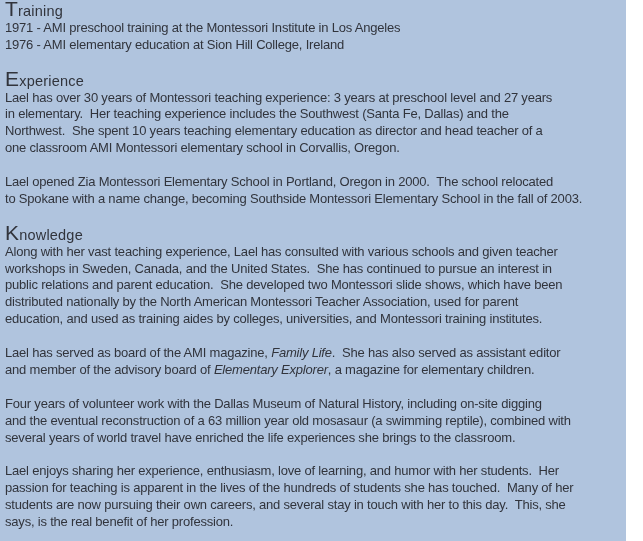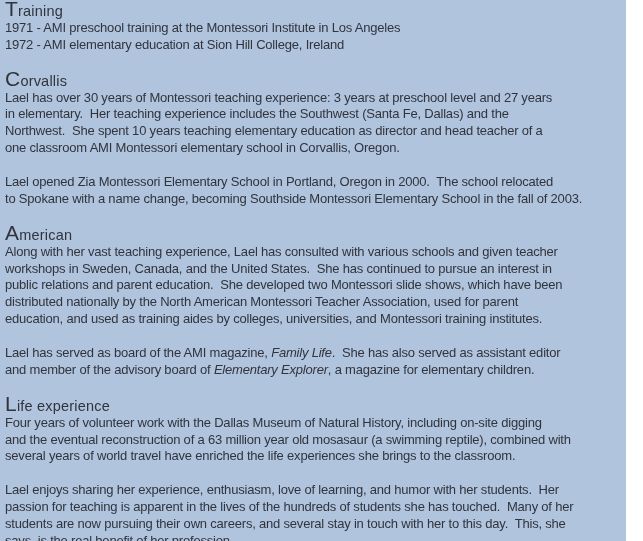--- a/index.html
+++ b/index.html
@@ -34,46 +34,45 @@
   .para em { font-style: italic; margin-top: 43px; }
 </style>
 </head>
 <body>
 
 <div class="page">
 
   <section>
     <h2 class="heading">Training</h2>
     <p class="para">1971 - AMI preschool training at the Montessori Institute in Los Angeles
-1972 - AMI elementary education at Sion Hill College, Ireland</p>
+1976 - AMI elementary education at Sion Hill College, Ireland</p>
   </section>
 
   <section>
-    <h2 class="heading">Corvallis</h2>
+    <h2 class="heading">Experience</h2>
     <p class="para">Lael has over 30 years of Montessori teaching experience: 3 years at preschool level and 27 years
 in elementary.  Her teaching experience includes the Southwest (Santa Fe, Dallas) and the
 Northwest.  She spent 10 years teaching elementary education as director and head teacher of a
 one classroom AMI Montessori elementary school in Corvallis, Oregon.</p>
     <p class="para">Lael opened Zia Montessori Elementary School in Portland, Oregon in 2000.  The school relocated
 to Spokane with a name change, becoming Southside Montessori Elementary School in the fall of 2003.</p>
   </section>
 
   <section>
-    <h2 class="heading">American</h2>
+    <h2 class="heading">Knowledge</h2>
     <p class="para">Along with her vast teaching experience, Lael has consulted with various schools and given teacher
 workshops in Sweden, Canada, and the United States.  She has continued to pursue an interest in
 public relations and parent education.  She developed two Montessori slide shows, which have been
 distributed nationally by the North American Montessori Teacher Association, used for parent
 education, and used as training aides by colleges, universities, and Montessori training institutes.</p>
     <p class="para"><span>Lael has served as board of the AMI magazine, </span><em>Family Life</em><span>.  She has also served as assistant editor
 and member of the advisory board of </span><em>Elementary Explorer</em><span>, a magazine for elementary children.</span></p>
   </section>
 
   <section>
-    <h2 class="heading">Life experience</h2>
     <p class="para">Four years of volunteer work with the Dallas Museum of Natural History, including on-site digging
 and the eventual reconstruction of a 63 million year old mosasaur (a swimming reptile), combined with
 several years of world travel have enriched the life experiences she brings to the classroom.</p>
     <p class="para">Lael enjoys sharing her experience, enthusiasm, love of learning, and humor with her students.  Her
 passion for teaching is apparent in the lives of the hundreds of students she has touched.  Many of her
 students are now pursuing their own careers, and several stay in touch with her to this day.  This, she
 says, is the real benefit of her profession.</p>
   </section>
 
 </div>

